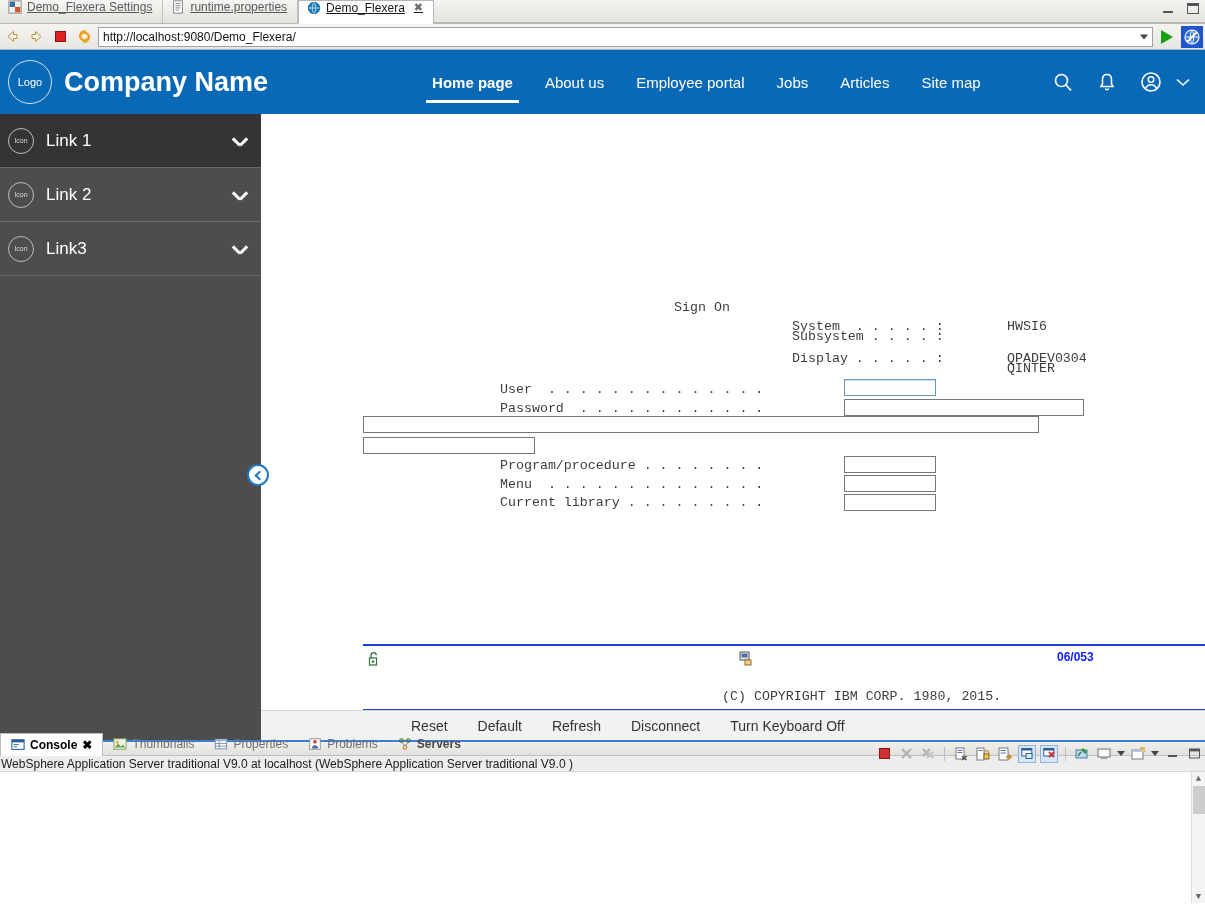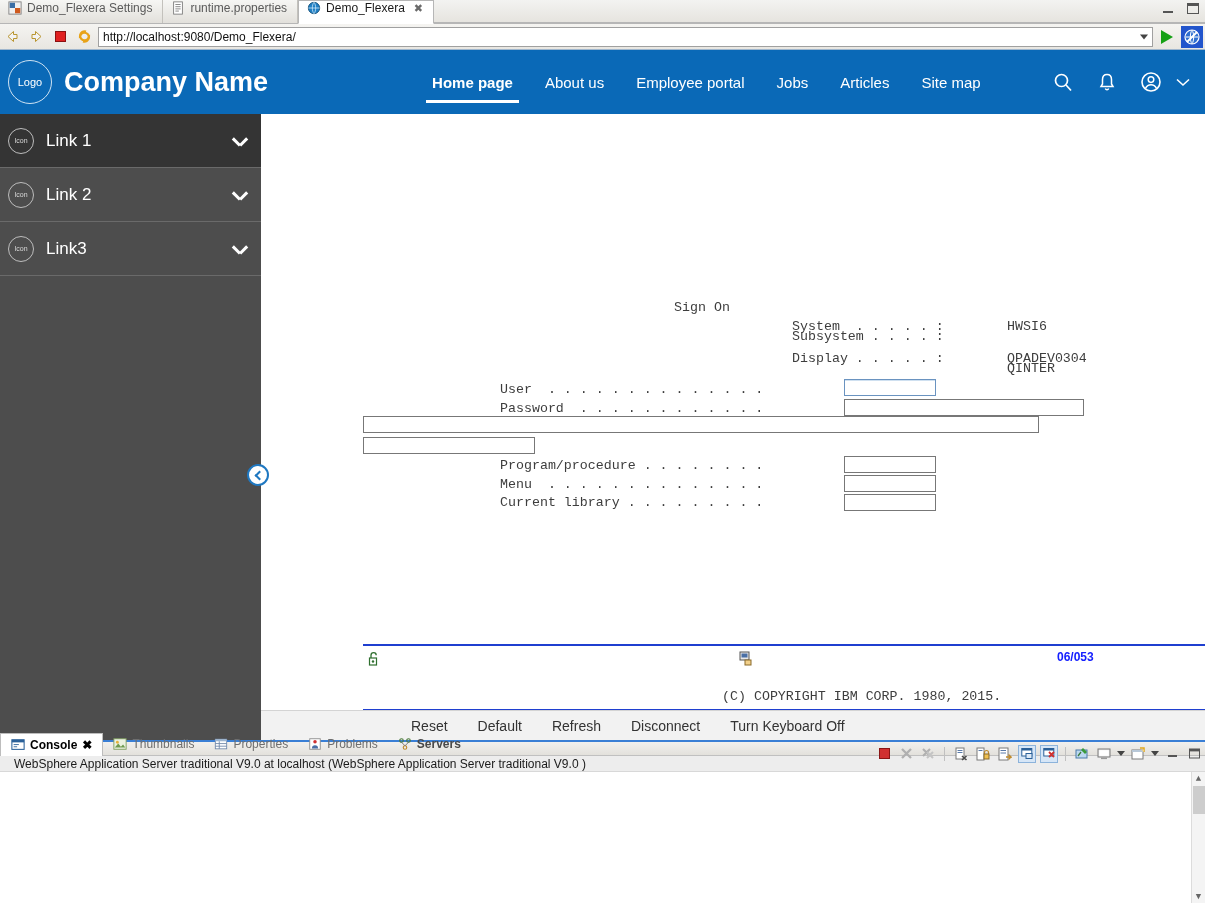--- a/index.html
+++ b/index.html
@@ -16,28 +16,29 @@
     height: 24px;
     background: linear-gradient(#f3f3f1, #e6e4df);
     display: flex;
     align-items: flex-end;
     border-bottom: 1px solid #b6b6b6;
     position: relative;
   }
   .etab {
     height: 23px;
     display: flex;
-    align-items: flex-end;
+    align-items: flex-start;
     gap: 5px;
     padding: 0 10px 8px 8px;
     font-size: 12px;
     color: #5a5a5a;
     background: linear-gradient(#f6f6f4, #e2e0db);
     border-right: 1px solid #c3c1bc;
     white-space: nowrap;
+    text-decoration: underline;
   }
   .etab.active {
     background: #ffffff;
     color: #1a1a1a;
     border-top: 1px solid #b6b6b6;
     border-left: 1px solid #b6b6b6;
     border-right: 1px solid #b6b6b6;
     border-bottom: 1px solid #ffffff;
     margin-bottom: -1px;
     height: 24px;
@@ -176,21 +177,21 @@
   .ctab.active { background:#ffffff; color:#000; font-weight:bold; border-left:1px solid #bdbdbd; border-right:1px solid #bdbdbd; border-top:1px solid #bdbdbd; height:23px; margin-bottom:-1px; }
   .ctab.bold { font-weight: bold; color:#4a4a4a; }
   .ctab .ci { width:14px; height:14px; flex:0 0 14px; }
   .ctoolbar { position:absolute; right:2px; top:1px; height:21px; display:flex; align-items:center; gap:4px; }
   .tbtn { width: 18px; height: 18px; display:flex; align-items:center; justify-content:center; }
   .tbtn.boxed { border:1px solid #8cb3db; background:#d6e6f7; }
   .tsep { width:1px; height:14px; background:#c0c0c0; margin: 0 3px; }
   .tcaret { width:0;height:0;border-left:4px solid transparent;border-right:4px solid transparent;border-top:5px solid #444; }
 
   .console-title {
-    height: 16px; background: #ededed; font-size: 12px; color: #1a1a1a; padding-left: 14px; line-height: 16px;
+    height: 16px; background: #ededed; font-size: 12px; color: #1a1a1a; padding-left: 1px; line-height: 16px;
     border-bottom: 1px solid #d8d8d8; white-space: nowrap; overflow: hidden;
   }
   .logarea {
     position: relative; height: 131px; overflow: hidden; background:#ffffff;
     font-family: "Liberation Mono","DejaVu Sans Mono", monospace; font-size: 12.4px; color: #111;
   }
   .logline { white-space: pre; height: 17px; line-height: 17px; overflow: hidden; }
   .scrollv {
     position: absolute; right: 0; top: 0; bottom: 0; width: 14px; background: #f4f4f4; border-left: 1px solid #dcdcdc;
   }

